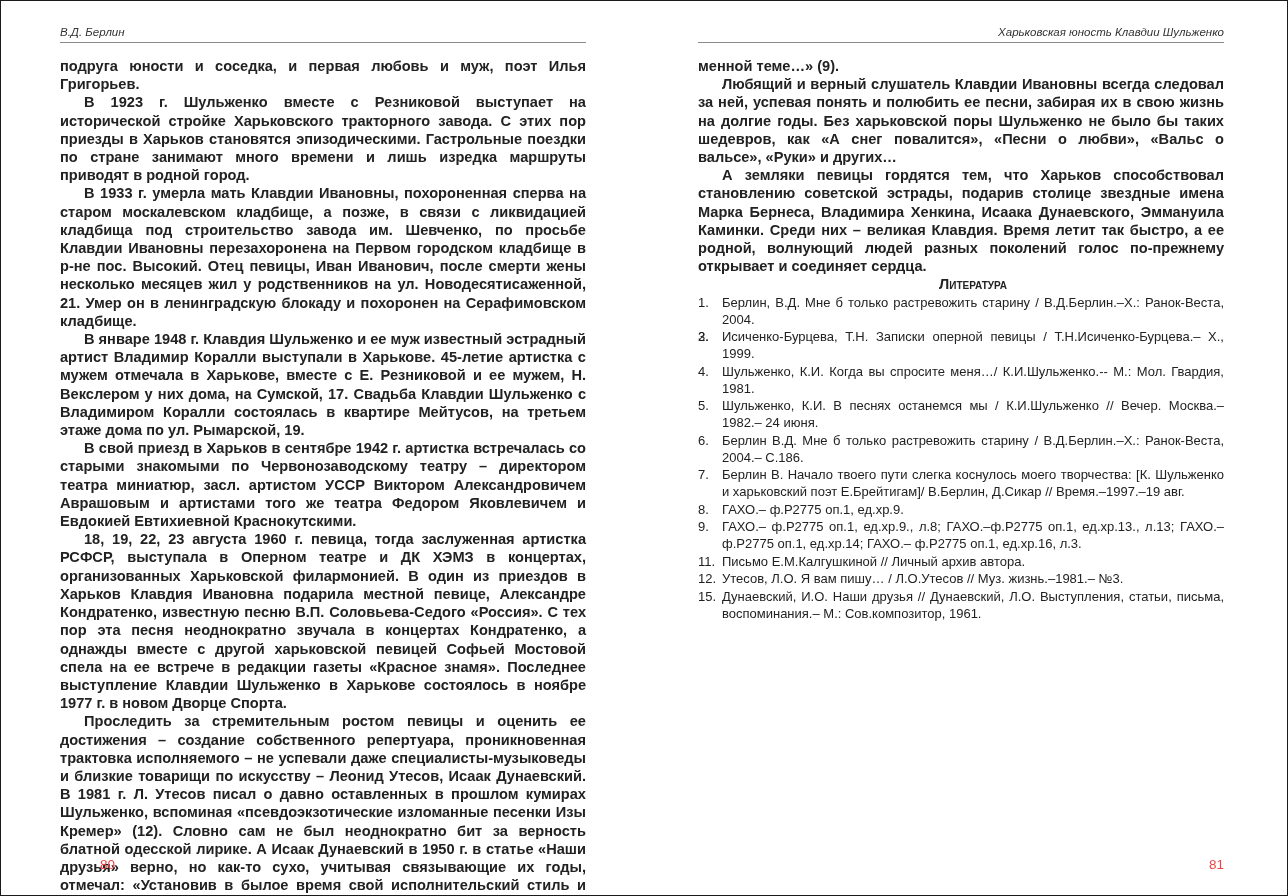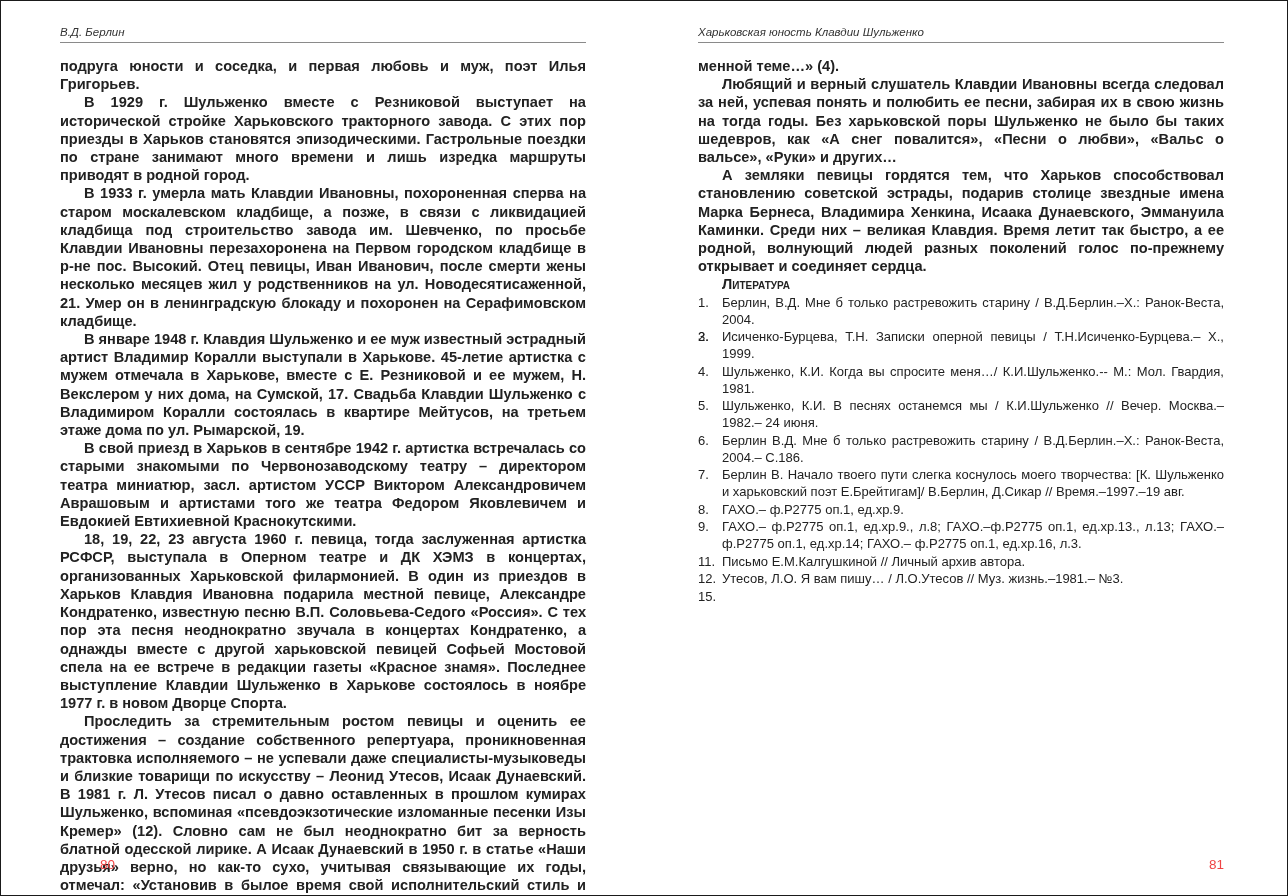--- a/index.html
+++ b/index.html
@@ -10,31 +10,31 @@
   }
   .page { position:absolute; top:0; height:871px; }
   .page.left { left:60px; width:526px; }
   .page.right { left:698px; width:526px; }
   .running-head {
     position:absolute; top:25px; left:0; right:0;
     font-family:"Liberation Sans", sans-serif; font-style:italic;
     font-size:11.5px; color:#333; line-height:14px;
   }
   .page.left .running-head { text-align:left; }
-  .page.right .running-head { }
+  .page.right .running-head { text-align:right; }
   .rule { position:absolute; top:42px; left:0; right:0; height:0; border-top:1.5px solid #8a8a8a; }
   .body-text {
     position:absolute; top:57px; left:0; right:0;
     font-family:"Liberation Sans", sans-serif; font-size:14.6px; line-height:18.2px;
     color:#222; text-align:justify;
   }
   .body-text p { margin:0; text-indent:24px;font-weight:bold; }
   .body-text p.cont { text-indent:0; }
   .section-title {
-    text-align:left; font-variant:small-caps; margin:35px 0 28px 0;
+    text-align:center; font-variant:small-caps; margin:35px 0 28px 0;
     font-size:14.6px; text-indent:0; color:#222;
   }
   .refs { list-style:none; margin:0; padding:0; font-size:13px; line-height:17px; }
   .refs li { position:relative; padding-left:24px; margin-bottom:0.5px; text-align:justify; }
   .refs li .num { position:absolute; left:0; top:0; }
   .page-num {
     position:absolute; top:857px; font-family:"Liberation Sans", sans-serif;
     font-size:13.5px; color:#ef4444;margin-left:40px;
   }
   .page.left .page-num { left:0; }
@@ -43,47 +43,47 @@
 </head>
 <body>
 
 <div class="frame"></div>
 
 <div class="page left">
   <div class="running-head">В.Д. Берлин</div>
   <div class="rule"></div>
   <div class="body-text">
     <p class="cont">подруга юности и соседка, и первая любовь и муж, поэт Илья Григорьев.</p>
-    <p>В 1929 г. Шульженко вместе с Резниковой выступает на исторической стройке Харьковского тракторного завода. С этих пор приезды в Харьков становятся эпизодическими. Гастрольные поездки по стране занимают много времени и лишь изредка маршруты приводят в родной город.</p>
+    <p>В 1923 г. Шульженко вместе с Резниковой выступает на исторической стройке Харьковского тракторного завода. С этих пор приезды в Харьков становятся эпизодическими. Гастрольные поездки по стране занимают много времени и лишь изредка маршруты приводят в родной город.</p>
     <p>В 1933 г. умерла мать Клавдии Ивановны, похороненная сперва на старом москалевском кладбище, а позже, в связи с ликвидацией кладбища под строительство завода им. Шевченко, по просьбе Клавдии Ивановны перезахоронена на Первом городском кладбище в р-не пос. Высокий. Отец певицы, Иван Иванович, после смерти жены несколько месяцев жил у родственников на ул. Новодесятисаженной, 21. Умер он в ленинградскую блокаду и похоронен на Серафимовском кладбище.</p>
     <p>В январе 1948 г. Клавдия Шульженко и ее муж известный эстрадный артист Владимир Коралли выступали в Харькове. 45-летие артистка с мужем отмечала в Харькове, вместе с Е. Резниковой и ее мужем, Н. Векслером у них дома, на Сумской, 17. Свадьба Клавдии Шульженко с Владимиром Коралли состоялась в квартире Мейтусов, на третьем этаже дома по ул. Рымарской, 19.</p>
     <p>В свой приезд в Харьков в сентябре 1942 г. артистка встречалась со старыми знакомыми по Червонозаводскому театру – директором театра миниатюр, засл. артистом УССР Виктором Александровичем Аврашовым и артистами того же театра Федором Яковлевичем и Евдокией Евтихиевной Краснокутскими.</p>
     <p>18, 19, 22, 23 августа 1960 г. певица, тогда заслуженная артистка РСФСР, выступала в Оперном театре и ДК ХЭМЗ в концертах, организованных Харьковской филармонией. В один из приездов в Харьков Клавдия Ивановна подарила местной певице, Александре Кондратенко, известную песню В.П. Соловьева-Седого «Россия». С тех пор эта песня неоднократно звучала в концертах Кондратенко, а однажды вместе с другой харьковской певицей Софьей Мостовой спела на ее встрече в редакции газеты «Красное знамя». Последнее выступление Клавдии Шульженко в Харькове состоялось в ноябре 1977 г. в новом Дворце Спорта.</p>
     <p>Проследить за стремительным ростом певицы и оценить ее достижения – создание собственного репертуара, проникновенная трактовка исполняемого – не успевали даже специалисты-музыковеды и близкие товарищи по искусству – Леонид Утесов, Исаак Дунаевский. В 1981 г. Л. Утесов писал о давно оставленных в прошлом кумирах Шульженко, вспоминая «псевдоэкзотические изломанные песенки Изы Кремер» (12). Словно сам не был неоднократно бит за верность блатной одесской лирике. А Исаак Дунаевский в 1950 г. в статье «Наши друзья» верно, но как-то сухо, учитывая связывающие их годы, отмечал: «Установив в былое время свой исполнительский стиль и манеру исполнения полусалонной джазовой песни, Шульженко за последние годы многого добилась в стремлении поставить свое незаурядное исполнительское дарование на службу советской совре-</p>
   </div>
   <div class="page-num">80</div>
 </div>
 
 <div class="page right">
   <div class="running-head">Харьковская юность Клавдии Шульженко</div>
   <div class="rule"></div>
   <div class="body-text">
-    <p class="cont">менной теме…» (4).</p>
-    <p>Любящий и верный слушатель Клавдии Ивановны всегда следовал за ней, успевая понять и полюбить ее песни, забирая их в свою жизнь на тогда годы. Без харьковской поры Шульженко не было бы таких шедевров, как «А снег повалится», «Песни о любви», «Вальс о вальсе», «Руки» и других…</p>
+    <p class="cont">менной теме…» (9).</p>
+    <p>Любящий и верный слушатель Клавдии Ивановны всегда следовал за ней, успевая понять и полюбить ее песни, забирая их в свою жизнь на долгие годы. Без харьковской поры Шульженко не было бы таких шедевров, как «А снег повалится», «Песни о любви», «Вальс о вальсе», «Руки» и других…</p>
     <p>А земляки певицы гордятся тем, что Харьков способствовал становлению советской эстрады, подарив столице звездные имена Марка Бернеса, Владимира Хенкина, Исаака Дунаевского, Эммануила Каминки. Среди них – великая Клавдия. Время летит так быстро, а ее родной, волнующий людей разных поколений голос по-прежнему открывает и соединяет сердца.</p>
     <p class="section-title">Литература</p>
     <ol class="refs">
       <li><span class="num">1.</span><span>Берлин, В.Д. Мне б только растревожить старину / В.Д.Берлин.–Х.: Ранок-Веста, 2004.</span></li>
       <li><span class="num">2.</span></li>
       <li><span class="num">3.</span><span>Исиченко-Бурцева, Т.Н. Записки оперной певицы / Т.Н.Исиченко-Бурцева.– Х., 1999.</span></li>
       <li><span class="num">4.</span><span>Шульженко, К.И. Когда вы спросите меня…/ К.И.Шульженко.-- М.: Мол. Гвардия, 1981.</span></li>
       <li><span class="num">5.</span><span>Шульженко, К.И. В песнях останемся мы / К.И.Шульженко // Вечер. Москва.– 1982.– 24 июня.</span></li>
       <li><span class="num">6.</span><span>Берлин В.Д. Мне б только растревожить старину / В.Д.Берлин.–Х.: Ранок-Веста, 2004.– С.186.</span></li>
       <li><span class="num">7.</span><span>Берлин В. Начало твоего пути слегка коснулось моего творчества: [К. Шульженко и харьковский поэт Е.Брейтигам]/ В.Берлин, Д.Сикар // Время.–1997.–19 авг.</span></li>
       <li><span class="num">8.</span><span>ГАХО.– ф.Р2775 оп.1, ед.хр.9.</span></li>
       <li><span class="num">9.</span><span>ГАХО.– ф.Р2775 оп.1, ед.хр.9., л.8; ГАХО.–ф.Р2775 оп.1, ед.хр.13., л.13; ГАХО.– ф.Р2775 оп.1, ед.хр.14; ГАХО.– ф.Р2775 оп.1, ед.хр.16, л.3.</span></li>
       <li><span class="num">11.</span><span>Письмо Е.М.Калгушкиной // Личный архив автора.</span></li>
       <li><span class="num">12.</span><span>Утесов, Л.О. Я вам пишу… / Л.О.Утесов // Муз. жизнь.–1981.– №3.</span></li>
-      <li><span class="num">15.</span></li>
+      <li><span class="num">15.</span><span>Дунаевский, И.О. Наши друзья // Дунаевский, Л.О. Выступления, статьи, письма, воспоминания.– М.: Сов.композитор, 1961.</span></li>
     </ol>
   </div>
   <div class="page-num">81</div>
 </div>
 
 </body></html>

